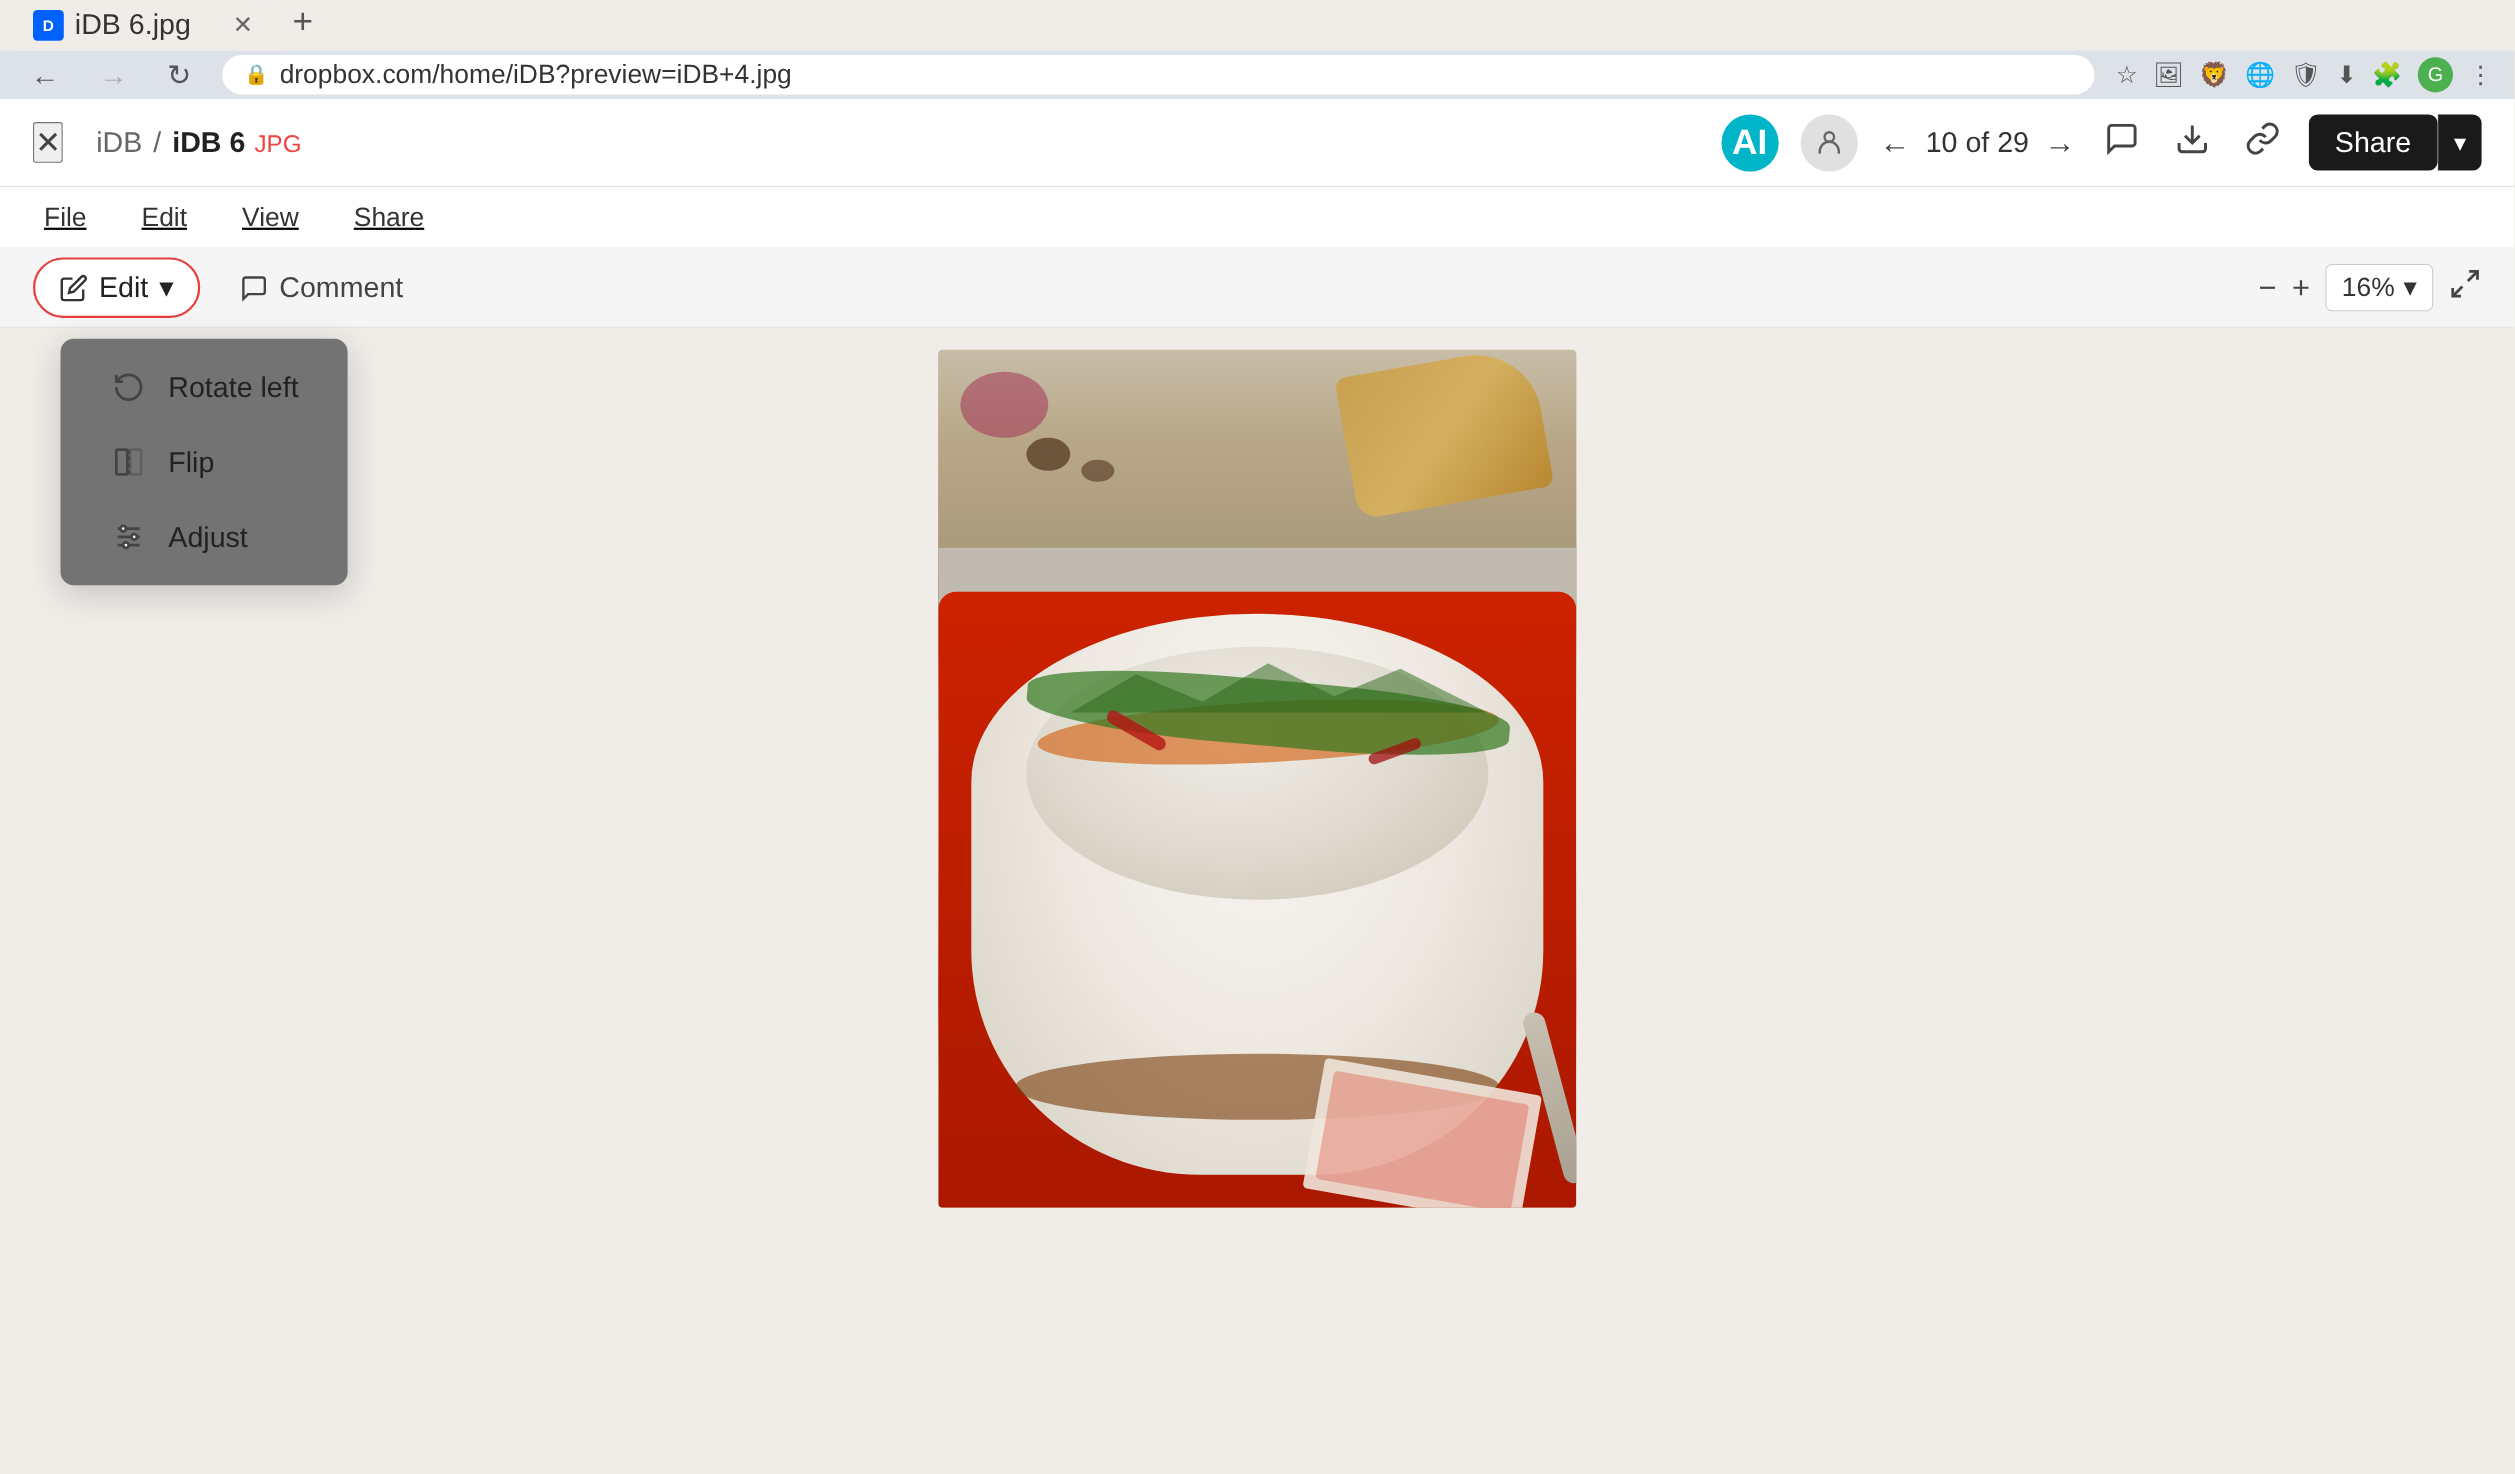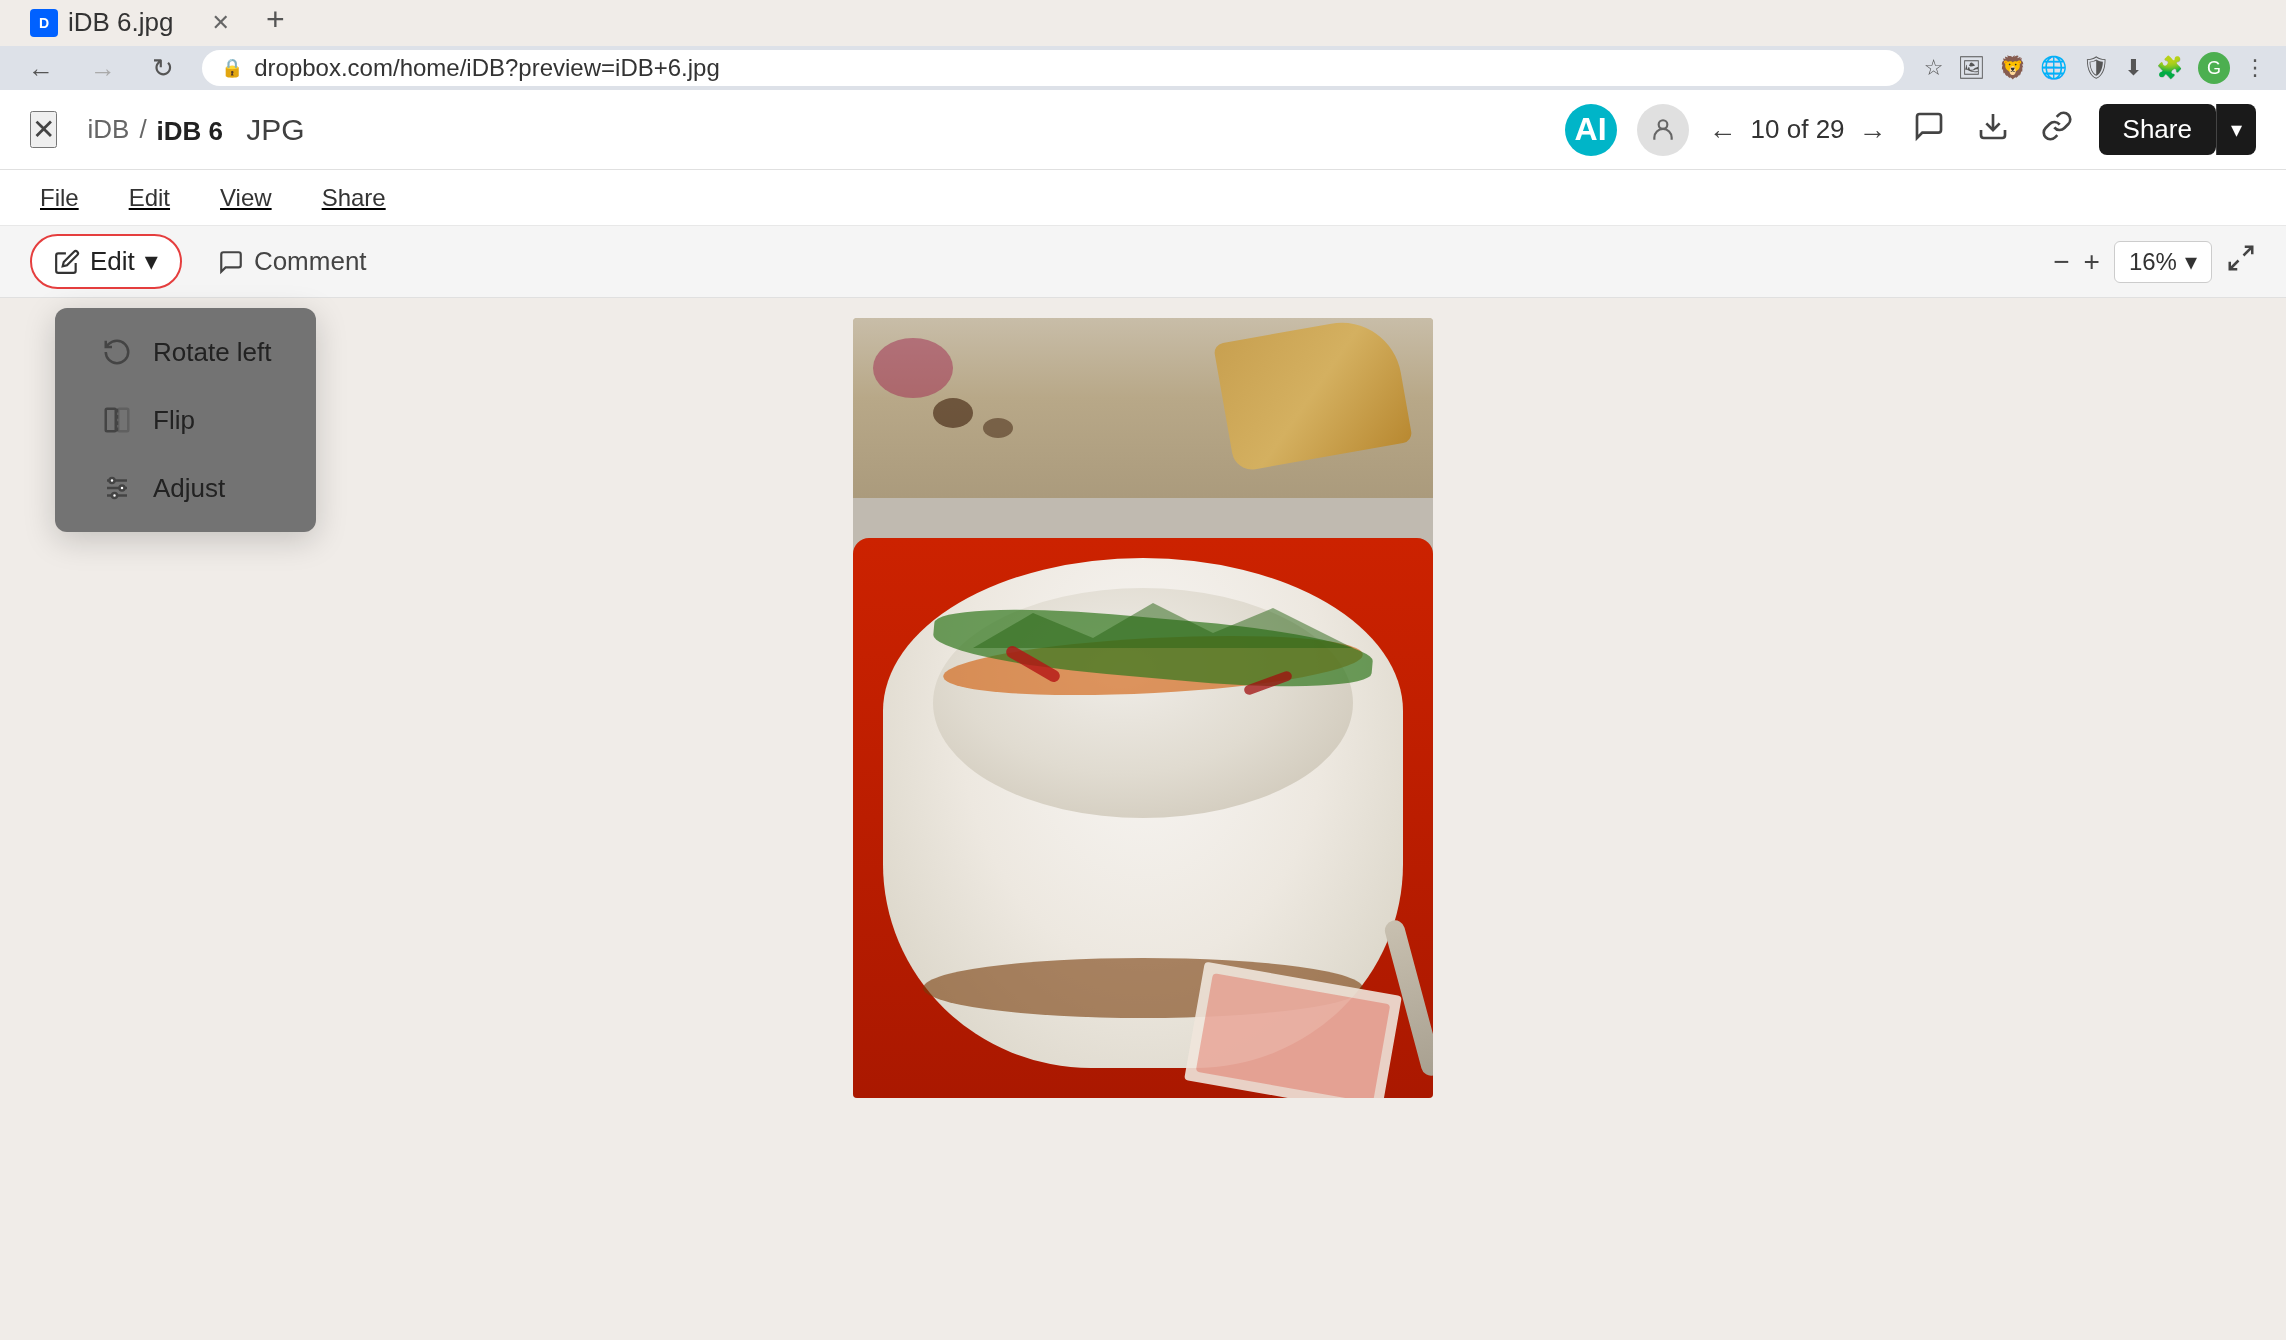--- a/index.html
+++ b/index.html
@@ -15,21 +15,21 @@
     .address-bar-lock { color: #666; font-size: 18px; }
     .address-bar-url { font-size: 24px; color: #333; }
     .address-bar-actions { display: flex; gap: 14px; align-items: center; }
     .addr-icon { font-size: 22px; color: #555; cursor: pointer; }
 
     
     .app-header { background: white; height: 80px; display: flex; align-items: center; padding: 0 30px; border-bottom: 1px solid #e0e0e0; gap: 20px; }
     .close-btn { font-size: 28px; color: #444; cursor: pointer; margin-right: 10px; }
     .breadcrumb { display: flex; align-items: center; gap: 10px; font-size: 26px; color: #666; }
     .breadcrumb .current { font-weight: 600; color: #222; }
-    .breadcrumb .ext { font-weight: 400; color: #404040; font-size: 30px; margin-left: 16px; }
+    .breadcrumb .ext { font-weight: 400; color: #ef4444; font-size: 22px; margin-left: 1px; }
     .header-spacer { flex: 1; }
     .header-actions { display: flex; align-items: center; gap: 20px; }
     .avatar { width: 52px; height: 52px; border-radius: 50%; background: #00b5c8; display: flex; align-items: center; justify-content: center; color: white; font-size: 32px; font-weight: 600; }
     .avatar-secondary { width: 52px; height: 52px; border-radius: 50%; background: #e0e0e0; display: flex; align-items: center; justify-content: center; color: #666; font-size: 20px; }
     .nav-counter { display: flex; align-items: center; gap: 14px; font-size: 26px; color: #333; }
     .nav-arrow { cursor: pointer; font-size: 28px; color: #444; }
     .icon-btn { background: none; border: none; font-size: 28px; color: #444; cursor: pointer; padding: 6px; }
     .share-btn { background: #1a1a1a; color: white; border: none; border-radius: 8px; padding: 10px 24px; font-size: 26px; cursor: pointer; display: flex; align-items: center; gap: 8px; }
     .share-chevron { background: #1a1a1a; color: white; border: none; border-left: 1px solid #444; border-radius: 0 8px 8px 0; padding: 10px 14px; font-size: 22px; cursor: pointer; }
     .share-wrapper { display: flex; align-items: stretch; }
@@ -71,21 +71,21 @@
       <span class="tab-close">✕</span>
     </div>
     <button class="browser-tab" style="background:transparent;border:none;cursor:pointer;font-size:32px;color:#555;min-width:auto;padding:8px 16px;">+</button>
   </div>
   <div class="browser-address-bar">
     <button class="nav-btn">←</button>
     <button class="nav-btn" style="color:#aaa;">→</button>
     <button class="nav-btn">↻</button>
     <div class="address-bar-inner">
       <span class="address-bar-lock">🔒</span>
-      <span class="address-bar-url">dropbox.com/home/iDB?preview=iDB+6.jpg</span>
+      <span class="address-bar-url">dropbox.com/home/iDB?preview=iDB+4.jpg</span>
     </div>
     <div class="address-bar-actions">
       <span class="addr-icon">☆</span>
       <span class="addr-icon">🖼</span>
       <span class="addr-icon">🦁</span>
       <span class="addr-icon">🌐</span>
       <span class="addr-icon">🛡</span>
       <span class="addr-icon">⬇</span>
       <span class="addr-icon">🧩</span>
       <span class="addr-icon" style="width:32px;height:32px;border-radius:50%;background:#4CAF50;display:inline-flex;align-items:center;justify-content:center;color:white;font-size:18px;">G</span>

